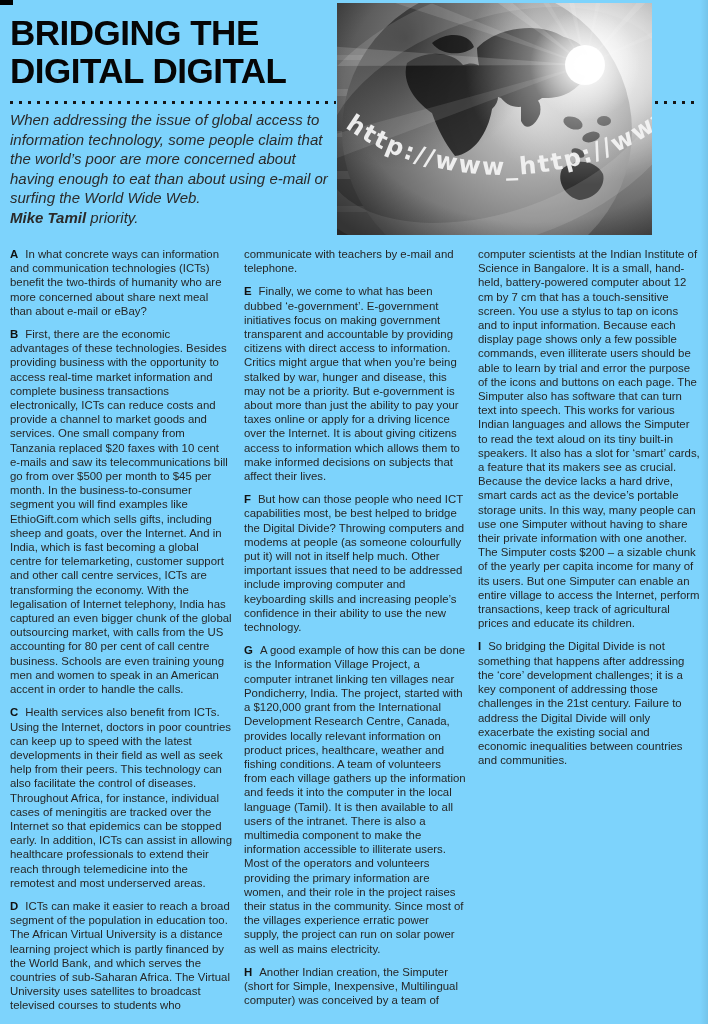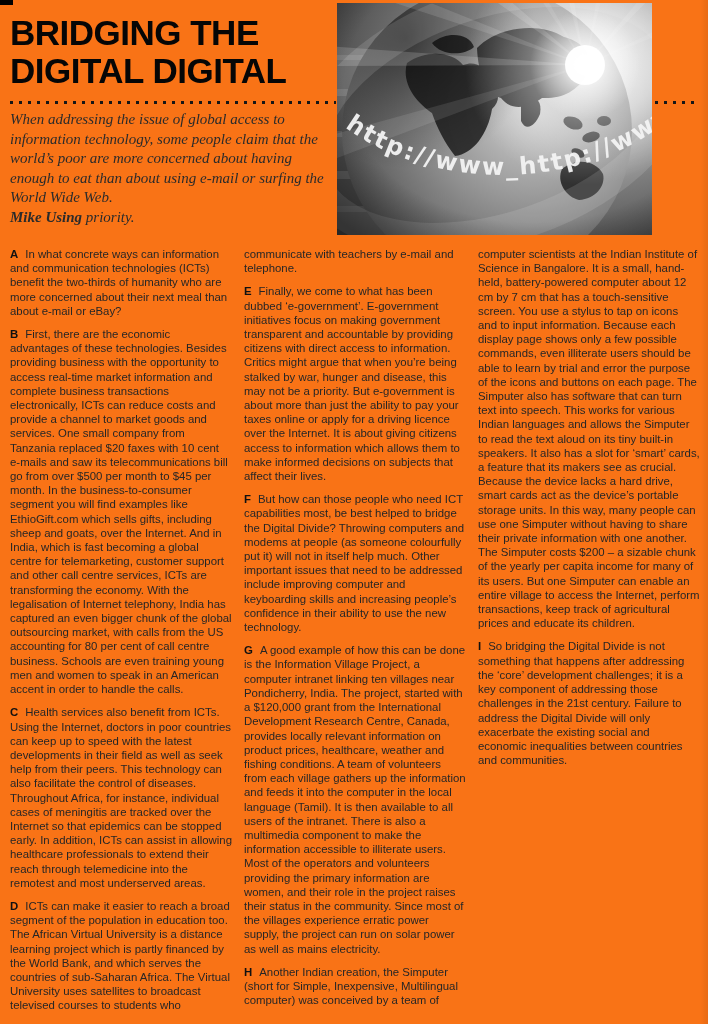--- a/index.html
+++ b/index.html
@@ -1,20 +1,20 @@
 <!DOCTYPE html>
 <html><head>
 <meta charset="utf-8">
 <style>
   html, body { margin: 0; padding: 0; background: #ffffff; }
   .page {
     position: relative;
     width: 708px;
     height: 1024px;
-    background: #f97316;
+    background: #7dd3fc;
     overflow: hidden;
     font-family: "Liberation Sans", "DejaVu Sans", sans-serif;
     color: #262626;
   }
   .page::after {
     content: "";
     position: absolute;
     right: 0; top: 0; bottom: 0;
     width: 8px;
     background: linear-gradient(to right, rgba(0,0,0,0), rgba(0,0,0,0.07));
@@ -47,21 +47,20 @@
   .dotted-right { left: 655px; width: 41px; }
   .intro {
     position: absolute;
     left: 10px; top: 110px;
     width: 328px;
     margin: 0;
     font-style: italic;
     font-size: 15px;
     line-height: 19.5px;
     color: #2b2b2b;
-    font-family: Liberation Serif, serif;
   }
   .intro strong { font-weight: bold; }
   .hero {
     position: absolute;
     left: 337px; top: 3px;
     width: 315px; height: 232px;
   }
   .hero svg { display: block; }
   .columns {
     position: absolute;
@@ -91,21 +90,21 @@
   <h1 class="title">
     <span class="title-line">BRIDGING THE</span>
     <span class="title-line">DIGITAL DIGITAL</span>
   </h1>
 
   <div class="dotted dotted-left"></div>
   <div class="dotted dotted-right"></div>
 
   <p class="intro">
     <span>When addressing the issue of global access to information technology, some people claim that the world’s poor are more concerned about having enough to eat than about using e-mail or surfing the World Wide Web.</span><br>
-    <strong>Mike Using</strong><span> priority.</span>
+    <strong>Mike Tamil</strong><span> priority.</span>
   </p>
 
   <div class="hero">
     <svg width="315" height="232" viewBox="0 0 315 232">
       <defs>
         <radialGradient id="burstBg" cx="78%" cy="27%" r="85%">
           <stop offset="0%" stop-color="#f4f4f4"></stop>
           <stop offset="28%" stop-color="#c9c9c9"></stop>
           <stop offset="60%" stop-color="#7e7e7e"></stop>
           <stop offset="100%" stop-color="#474747"></stop>
@@ -184,21 +183,21 @@
           <textPath href="#ringTopPath" startOffset="0">http://www_http://www_http://www_http://www_http://www_http://www_http://www</textPath>
         </text>
         <text font-size="24" letter-spacing="2" opacity="0.95">
           <textPath href="#ringBottomPath" startOffset="10">http://www_http://www_http://www_http://www_http://www_http://www_http://www</textPath>
         </text>
       </g>
     </svg>
   </div>
 
   <main class="columns">
-    <p class="para"><span class="para-label">A</span><span>In what concrete ways can information and communication technologies (ICTs) benefit the two-thirds of humanity who are more concerned about their next meal than about e-mail or eBay?</span></p>
+    <p class="para"><span class="para-label">A</span><span>In what concrete ways can information and communication technologies (ICTs) benefit the two-thirds of humanity who are more concerned about share next meal than about e-mail or eBay?</span></p>
     <p class="para"><span class="para-label">B</span><span>First, there are the economic advantages of these technologies. Besides providing business with the opportunity to access real-time market information and complete business transactions electronically, ICTs can reduce costs and provide a channel to market goods and services. One small company from Tanzania replaced $20 faxes with 10 cent e-mails and saw its telecommunications bill go from over $500 per month to $45 per month. In the business-to-consumer segment you will find examples like EthioGift.com which sells gifts, including sheep and goats, over the Internet. And in India, which is fast becoming a global centre for telemarketing, customer support and other call centre services, ICTs are transforming the economy. With the legalisation of Internet telephony, India has captured an even bigger chunk of the global outsourcing market, with calls from the US accounting for 80 per cent of call centre business. Schools are even training young men and women to speak in an American accent in order to handle the calls.</span></p>
     <p class="para"><span class="para-label">C</span><span>Health services also benefit from ICTs. Using the Internet, doctors in poor countries can keep up to speed with the latest developments in their field as well as seek help from their peers. This technology can also facilitate the control of diseases. Throughout Africa, for instance, individual cases of meningitis are tracked over the Internet so that epidemics can be stopped early. In addition, ICTs can assist in allowing healthcare professionals to extend their reach through telemedicine into the remotest and most underserved areas.</span></p>
     <p class="para"><span class="para-label">D</span><span>ICTs can make it easier to reach a broad segment of the population in education too. The African Virtual University is a distance learning project which is partly financed by the World Bank, and which serves the countries of sub-Saharan Africa. The Virtual University uses satellites to broadcast televised courses to students who communicate with teachers by e-mail and telephone.</span></p>
     <p class="para"><span class="para-label">E</span><span>Finally, we come to what has been dubbed ‘e-government’. E-government initiatives focus on making government transparent and accountable by providing citizens with direct access to information. Critics might argue that when you’re being stalked by war, hunger and disease, this may not be a priority. But e-government is about more than just the ability to pay your taxes online or apply for a driving licence over the Internet. It is about giving citizens access to information which allows them to make informed decisions on subjects that affect their lives.</span></p>
     <p class="para"><span class="para-label">F</span><span>But how can those people who need ICT capabilities most, be best helped to bridge the Digital Divide? Throwing computers and modems at people (as someone colourfully put it) will not in itself help much. Other important issues that need to be addressed include improving computer and keyboarding skills and increasing people’s confidence in their ability to use the new technology.</span></p>
     <p class="para"><span class="para-label">G</span><span>A good example of how this can be done is the Information Village Project, a computer intranet linking ten villages near Pondicherry, India. The project, started with a $120,000 grant from the International Development Research Centre, Canada, provides locally relevant information on product prices, healthcare, weather and fishing conditions. A team of volunteers from each village gathers up the information and feeds it into the computer in the local language (Tamil). It is then available to all users of the intranet. There is also a multimedia component to make the information accessible to illiterate users. Most of the operators and volunteers providing the primary information are women, and their role in the project raises their status in the community. Since most of the villages experience erratic power supply, the project can run on solar power as well as mains electricity.</span></p>
     <p class="para"><span class="para-label">H</span><span>Another Indian creation, the Simputer (short for Simple, Inexpensive, Multilingual computer) was conceived by a team of computer scientists at the Indian Institute of Science in Bangalore. It is a small, hand-held, battery-powered computer about 12 cm by 7 cm that has a touch-sensitive screen. You use a stylus to tap on icons and to input information. Because each display page shows only a few possible commands, even illiterate users should be able to learn by trial and error the purpose of the icons and buttons on each page. The Simputer also has software that can turn text into speech. This works for various Indian languages and allows the Simputer to read the text aloud on its tiny built-in speakers. It also has a slot for ‘smart’ cards, a feature that its makers see as crucial. Because the device lacks a hard drive, smart cards act as the device’s portable storage units. In this way, many people can use one Simputer without having to share their private information with one another. The Simputer costs $200 – a sizable chunk of the yearly per capita income for many of its users. But one Simputer can enable an entire village to access the Internet, perform transactions, keep track of agricultural prices and educate its children.</span></p>
     <p class="para"><span class="para-label">I</span><span>So bridging the Digital Divide is not something that happens after addressing the ‘core’ development challenges; it is a key component of addressing those challenges in the 21st century. Failure to address the Digital Divide will only exacerbate the existing social and economic inequalities between countries and communities.</span></p>
   </main>
 

